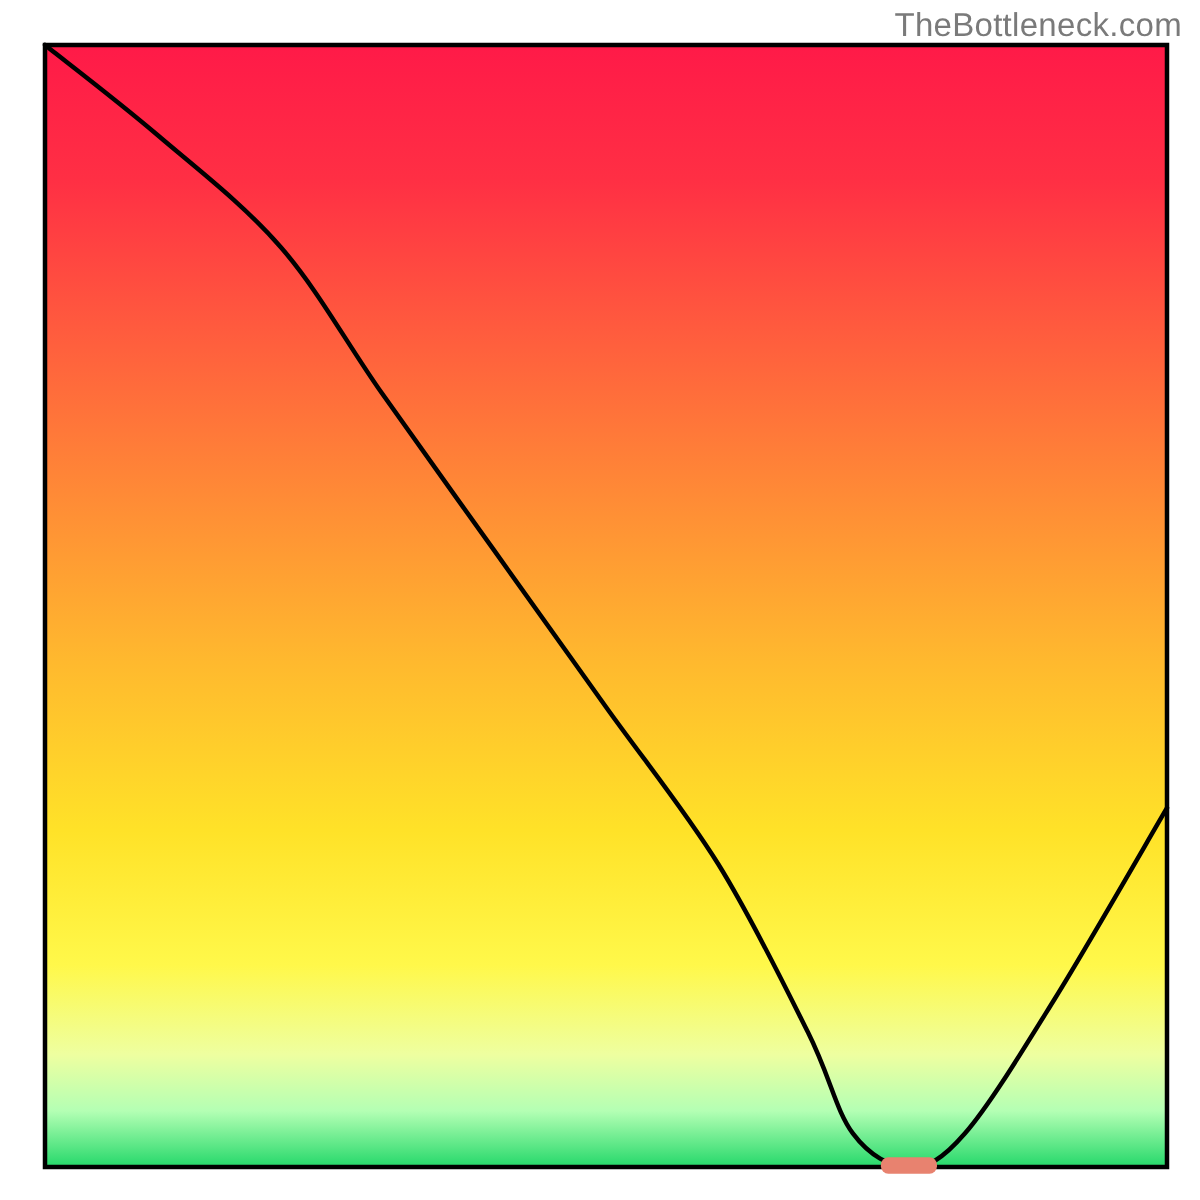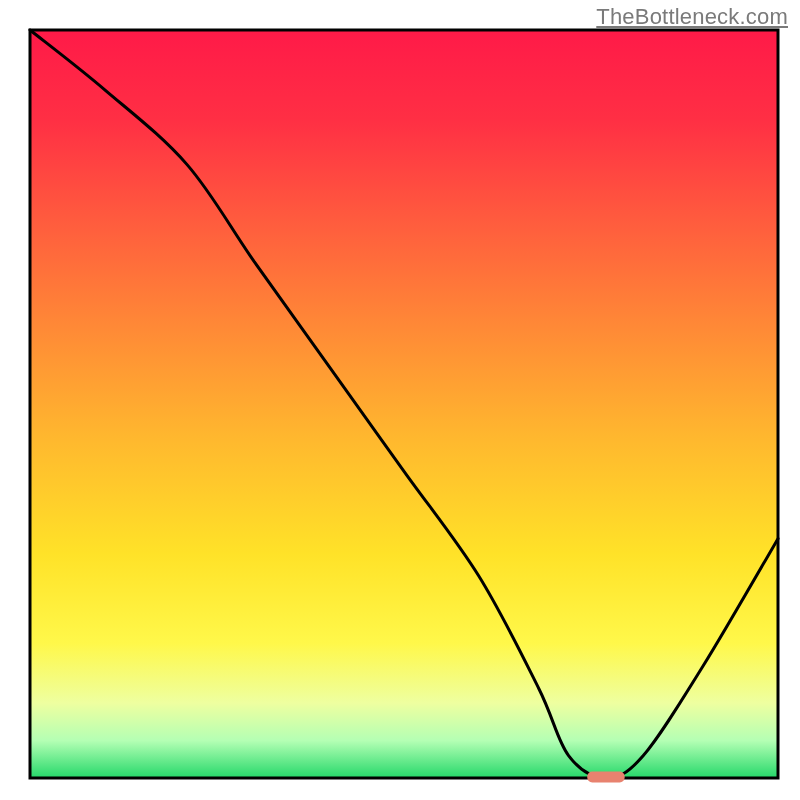--- a/index.html
+++ b/index.html
@@ -16,21 +16,20 @@
     height: 800px;
   }
   .watermark {
     position: absolute;
     top: 4px;
     right: 12px;
     font-size: 22px;
     color: #7a7a7a;
     font-weight: 500;
     letter-spacing: 0.2px;
-    text-decoration: underline;
   }
   svg {
     display: block;
   }
 </style>
 </head>
 <body>
 
 <div class="container">
   <div class="watermark">TheBottleneck.com</div>

